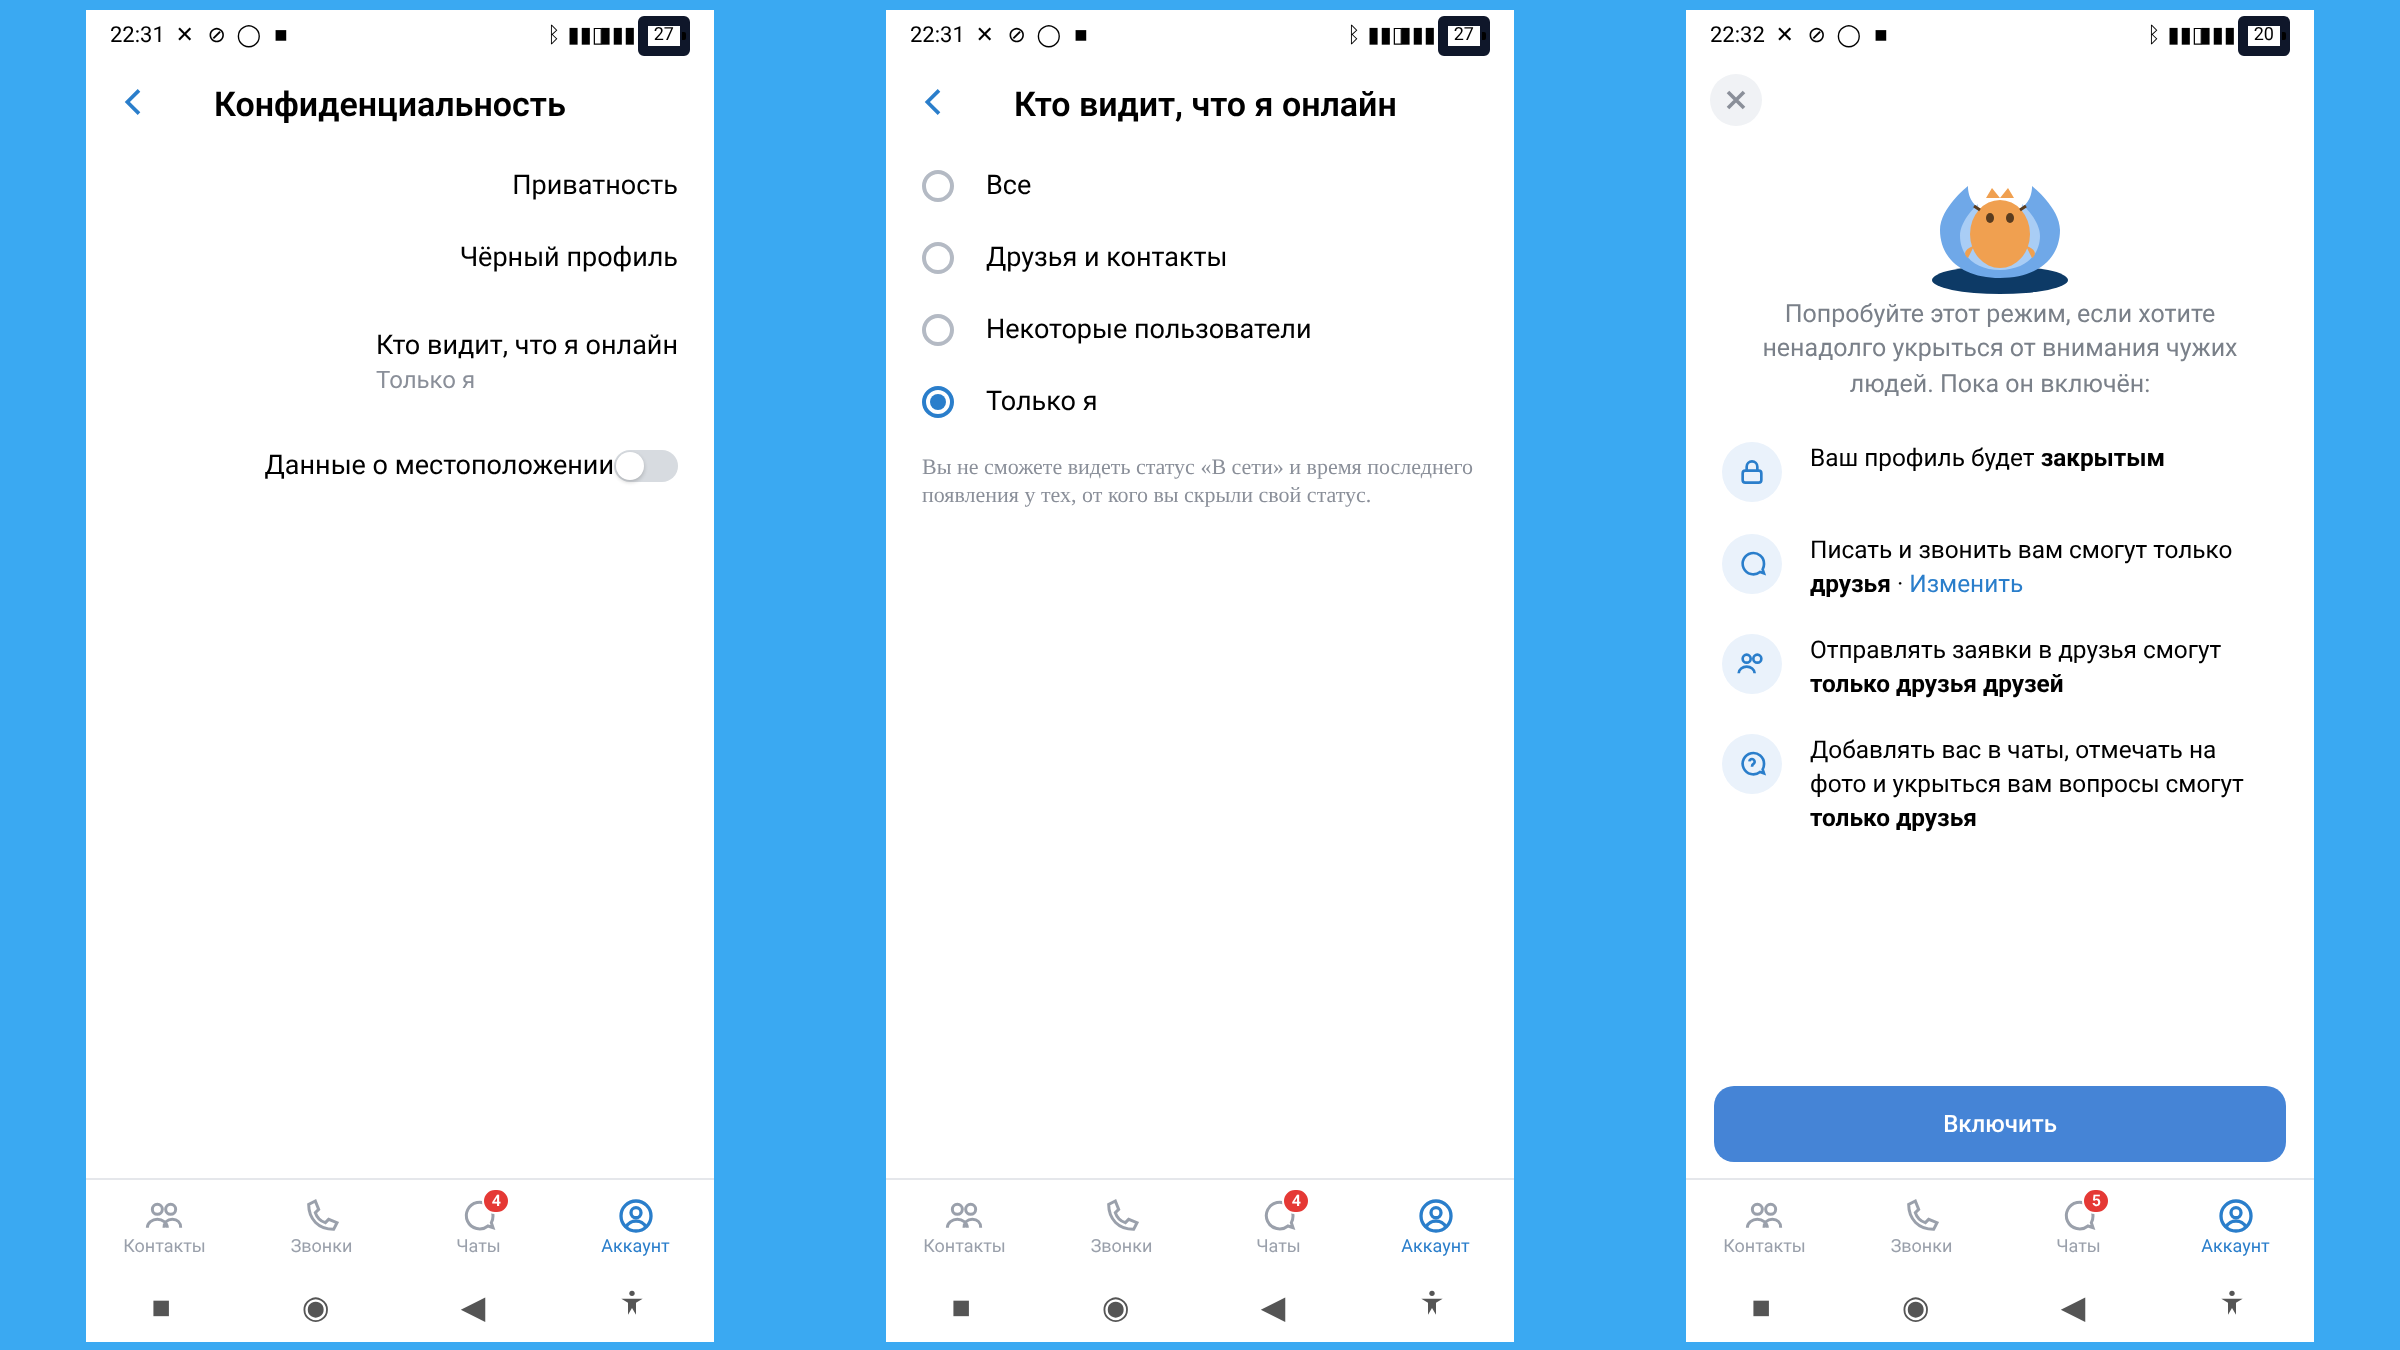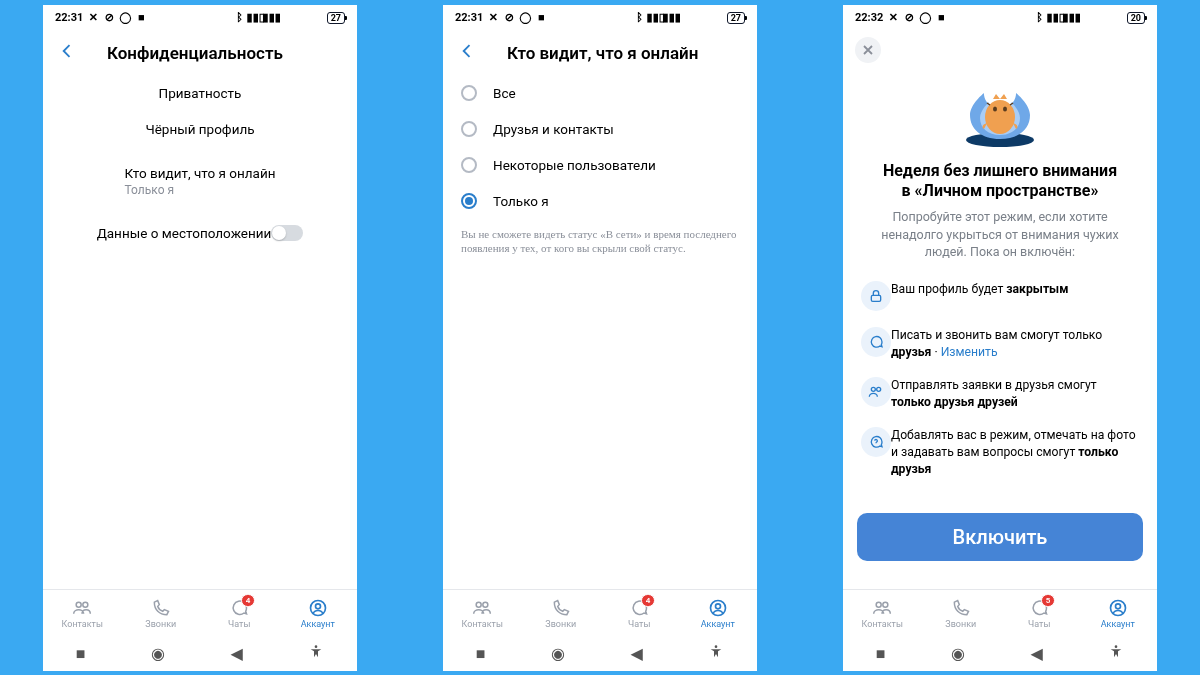--- a/index.html
+++ b/index.html
@@ -1,55 +1,55 @@
 <!DOCTYPE html>
 <html><head>
 <meta charset="utf-8">
 <style>
   * { box-sizing: border-box; margin: 0; padding: 0; font-family: -apple-system, "Segoe UI", Roboto, sans-serif; }
   body { background: #3aa9f2; width: 1200px; height: 675px; display: flex; justify-content: space-around; align-items: center; }
   .phone { width: 314px; height: 666px; background: #fff; border-radius: 0; display: flex; flex-direction: column; overflow: hidden; position: relative; }
 
   
-  .statusbar { height: 26px; font-size: 11px; font-weight: 700; display: flex; align-items: center; justify-content: space-between; padding: 0 12px; color: #000; }
+  .statusbar { height: 26px; font-size: 11px; font-weight: 400; display: flex; align-items: center; justify-content: space-between; padding: 0 12px; color: #000; }
   .sb-left { display: flex; gap: 4px; align-items: center; }
   .sb-right { display: flex; gap: 4px; align-items: center; }
   .sb-ico { width: 12px; height: 12px; display: inline-flex; align-items: center; justify-content: center; }
-  .batt { border: 1px solid #0f172a; border-radius: 3px; padding: 0 3px; font-size: 9px; position: relative; margin-left: 45px; }
+  .batt { border: 5px solid #0f172a; border-radius: 3px; padding: 0 3px; font-size: 9px; position: relative; }
   .batt::after { content:""; position:absolute; right:-3px; top:3px; width:2px; height:4px; background:#000; border-radius:0 1px 1px 0;}
 
   
   .hdr { display: flex; align-items: center; gap: 30px; padding: 10px 14px; }
   .hdr .back { color: #2a7ecb; }
   .hdr h1 { font-size: 17px; font-weight: 600; }
 
   
-  .row { padding: 10px 18px; font-size: 13.5px; color: #000; display:flex; align-items:center; justify-content:center;}
+  .row { padding: 10px 18px; font-size: 13.5px; color: #000; display:flex; align-items:center; justify-content:flex-end;}
   .row .sub { color:#8a8f99; font-size:12px; margin-top:2px;}
   .sep { height: 8px; }
   .toggle { width: 32px; height: 16px; background:#d7dbe0; border-radius:10px; position:relative;}
   .toggle::after { content:""; position:absolute; left:1px; top:1px; width:14px; height:14px; background:#fff; border-radius:50%; box-shadow:0 1px 2px rgba(0,0,0,.2);}
 
   
   .radio-row { display:flex; align-items:center; gap:16px; padding:10px 18px; font-size:13.5px;}
   .radio { width:16px; height:16px; border:2px solid #b4bac4; border-radius:50%;}
   .radio.sel { border-color:#2a7ecb; display:flex; align-items:center; justify-content:center;}
   .radio.sel::after { content:""; width:8px; height:8px; background:#2a7ecb; border-radius:50%;}
   .hint { padding: 8px 18px; font-size: 11px; color:#8a8f99; line-height:1.35;font-family:Liberation Serif, serif;}
 
   
   .close-btn { width:26px; height:26px; background:#f0f2f5; border-radius:50%; display:flex; align-items:center; justify-content:center; color:#8a8f99; margin:6px 0 0 12px; font-size:13px;}
   .illus { display:flex; justify-content:center; margin-top:4px;}
   .promo-title { text-align:center; font-size:16px; font-weight:700; padding:12px 22px 6px; line-height:1.3;}
   .promo-sub { text-align:center; font-size:12.5px; color:#7a8089; padding:0 28px 12px; line-height:1.4;}
-  .feat { display:flex; gap:0; padding:8px 18px; align-items:flex-start;}
+  .feat { display:flex; gap:14px; padding:8px 18px; align-items:flex-start;}
   .feat-ico { width:30px; height:30px; background:#eaf2fb; border-radius:50%; flex:none; display:flex; align-items:center; justify-content:center; color:#2a7ecb;}
   .feat-txt { font-size:12.2px; line-height:1.4;}
   .link { color:#2a7ecb;}
-  .cta { margin:auto 14px 28px; background:#4584d6; color:#fff; text-align:center; padding:12px 0; font-size:20px; font-weight:500; border-radius:10px;}
+  .cta { margin:auto 14px 8px; background:#4584d6; color:#fff; text-align:center; padding:12px 0; font-size:12px; font-weight:500; border-radius:10px;}
 
   
   .tabbar { height:48px; border-top:1px solid #e5e7eb; display:flex;}
   .tab { flex:1; display:flex; flex-direction:column; align-items:center; justify-content:center; gap:1px; font-size:9px; color:#9aa0ab; position:relative;}
   .tab.active { color:#2a7ecb;}
   .tab svg { width:20px; height:20px;}
   .badge { position:absolute; top:4px; left:52%; background:#e53935; color:#fff; font-size:8px; font-weight:600; border-radius:8px; padding:1px 4px; border:1px solid #fff;}
 
   
   .navbtns { height:34px; display:flex; align-items:center; justify-content:space-around; color:#555;}
@@ -255,24 +255,20 @@
       <path d="M55 72c-19 0-30-10-30-24 0-11 14-22 14-22s-1 14 16 14 16-14 16-14 14 11 14 22c0 14-11 24-30 24z" fill="#6fa8e8"></path>
       <path d="M55 68c-12 0-20-7-20-17 0-8 9-16 9-16s0 11 11 11 11-11 11-11 9 8 9 16c0 10-8 17-20 17z" fill="#a9cdf5"></path>
       <ellipse cx="55" cy="50" rx="15" ry="17" fill="#f0a050"></ellipse>
       <ellipse cx="50" cy="42" rx="2" ry="2.5" fill="#5a3c1f"></ellipse>
       <ellipse cx="60" cy="42" rx="2" ry="2.5" fill="#5a3c1f"></ellipse>
       <path d="M45 38l-3-2M65 38l3-2" stroke="#5a3c1f" stroke-width="1.5"></path>
       <path d="M42 56c-4 1-6 4-3 6M68 56c4 1 6 4 3 6" fill="#f0a050"></path>
       <path d="M48 32l3-5 4 5 4-5 3 5" fill="#f0a050"></path>
     </svg>
   </div>
-  <div class="promo-title">
-    <div>Неделя без лишнего внимания</div>
-    <div>в «Личном пространстве»</div>
-  </div>
   <div class="promo-sub">Попробуйте этот режим, если хотите ненадолго укрыться от внимания чужих людей. Пока он включён:</div>
 
   <div class="feat">
     <div class="feat-ico">
         <svg width="16" height="16" viewBox="0 0 24 24" fill="none" stroke="currentColor" stroke-width="2">
           <rect x="5" y="11" width="14" height="9" rx="2"></rect>
           <path d="M8 11V8a4 4 0 118 0v3"></path>
         </svg>
       </div>
     <div class="feat-txt"><span>Ваш профиль будет </span><b>закрытым</b></div>
@@ -295,21 +291,21 @@
       </div>
     <div class="feat-txt"><span>Отправлять заявки в друзья смогут </span><b>только друзья друзей</b></div>
   </div>
   <div class="feat">
     <div class="feat-ico">
         <svg width="16" height="16" viewBox="0 0 24 24" fill="none" stroke="currentColor" stroke-width="2">
           <path d="M21 12a8 8 0 10-3 6l3 1-1-3a8 8 0 001-4z"></path>
           <path d="M10 10a2 2 0 113 2c-.7.4-1 1-1 2M12 16h.01"></path>
         </svg>
       </div>
-    <div class="feat-txt"><span>Добавлять вас в режим, отмечать на фото и задавать вам вопросы смогут </span><b>только друзья</b></div>
+    <div class="feat-txt"><span>Добавлять вас в чаты, отмечать на фото и укрыться вам вопросы смогут </span><b>только друзья</b></div>
   </div>
 
   <div class="cta">Включить</div>
 
   <div class="tabbar">
     <div class="tab">
       <svg viewBox="0 0 24 24" fill="none" stroke="currentColor" stroke-width="1.8">
           <circle cx="8" cy="8" r="3"></circle>
           <circle cx="16" cy="8" r="3"></circle>
           <path d="M2 19c0-3 3-5 6-5s6 2 6 5M12 19c0-3 2-5 5-5s5 2 5 5"></path>

